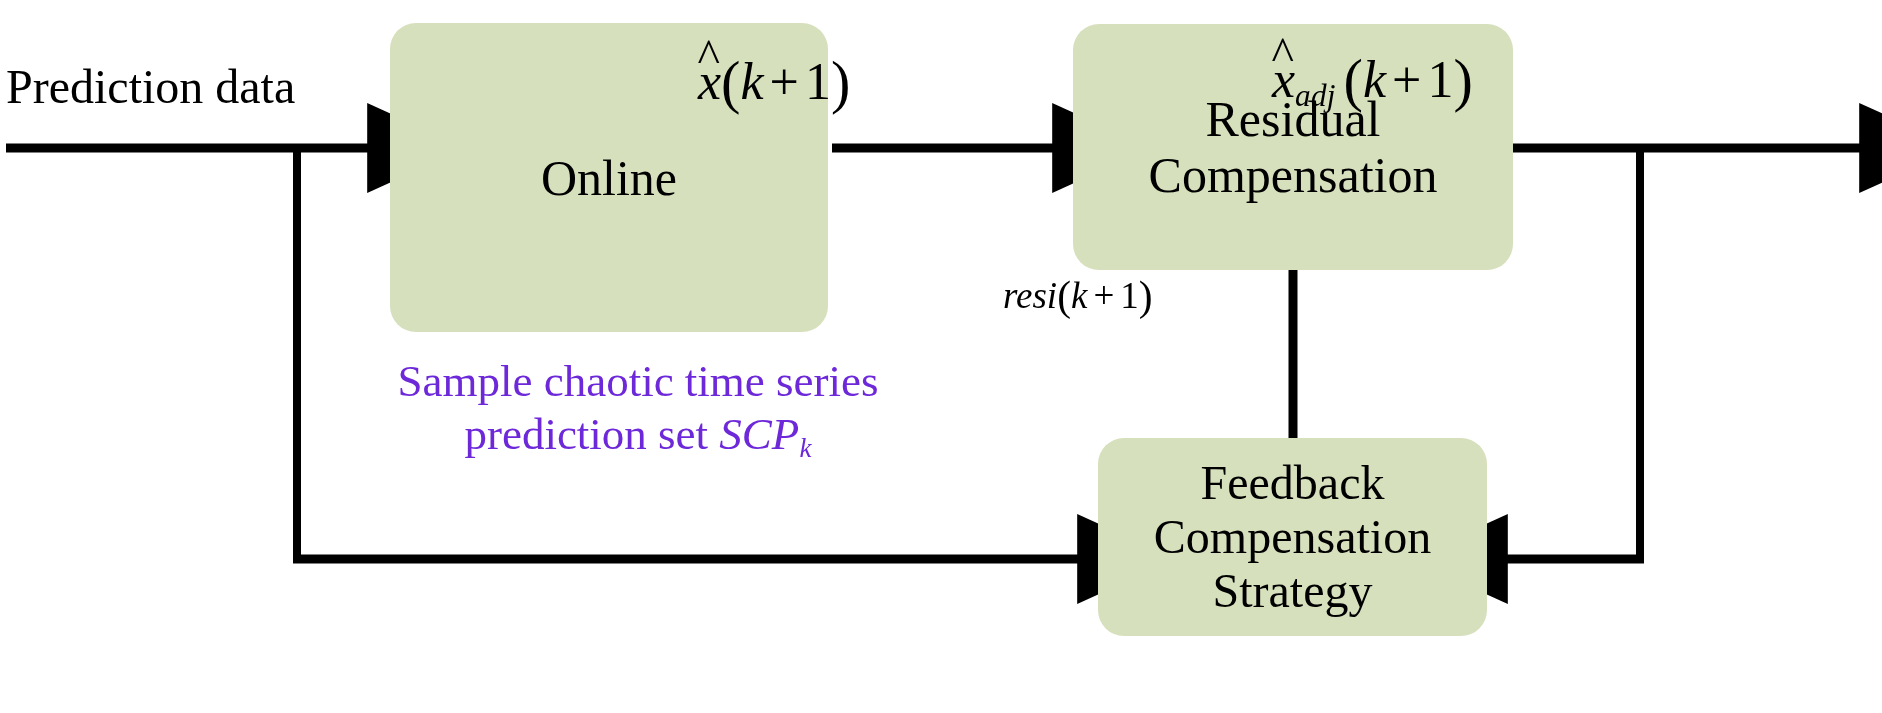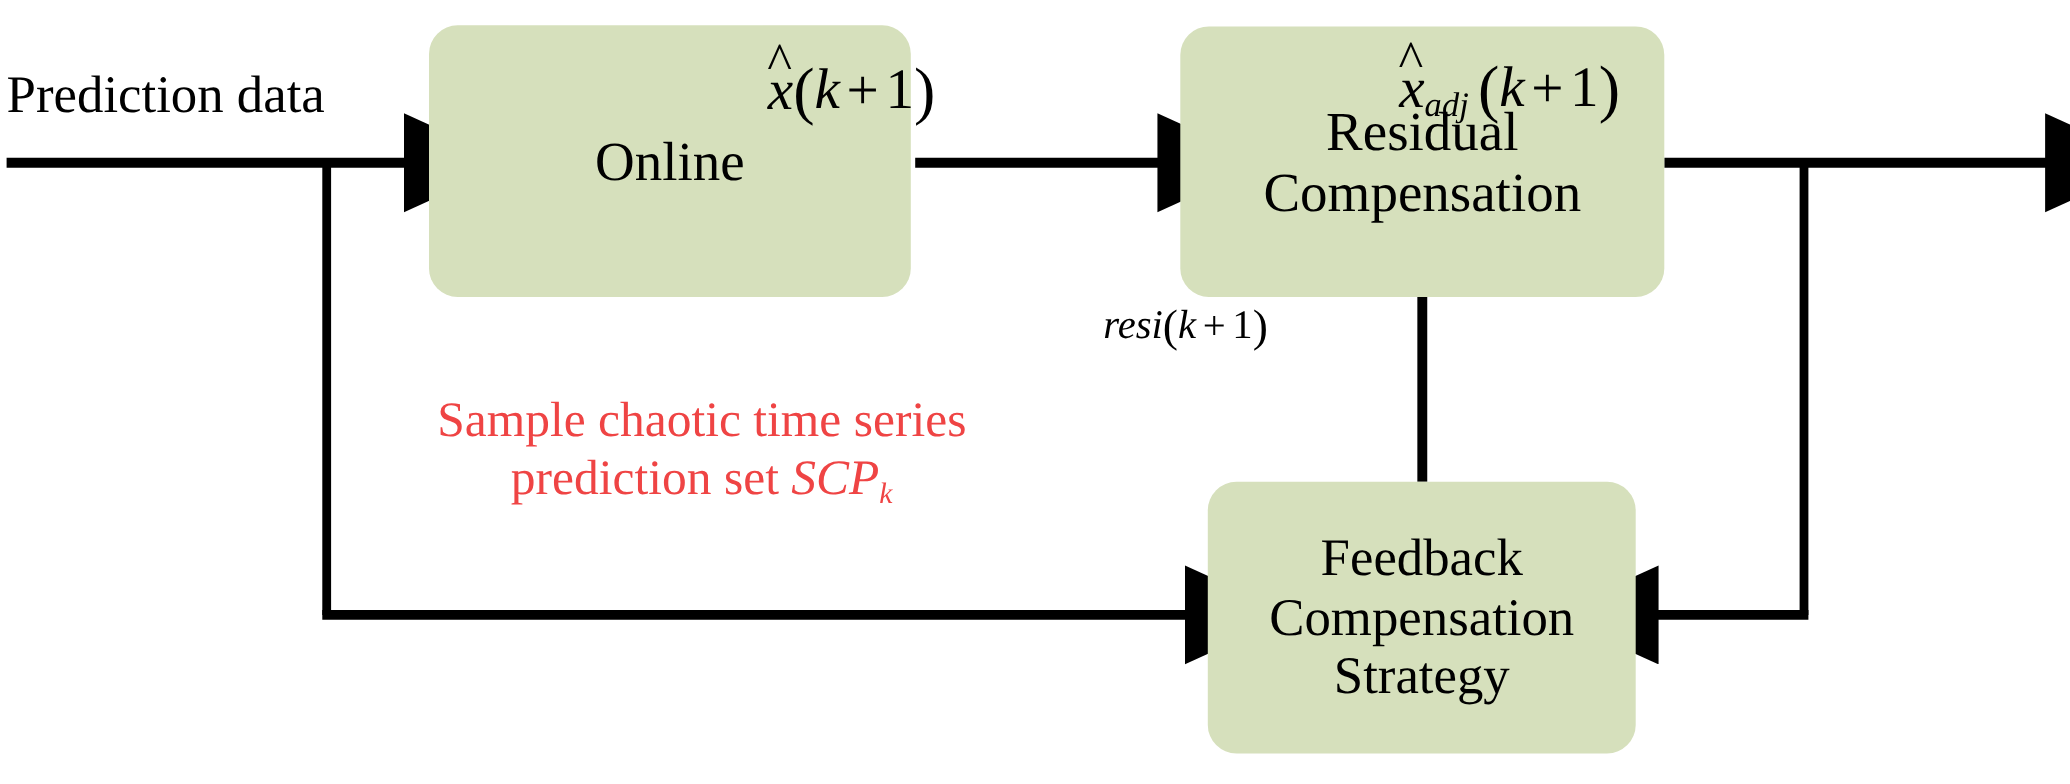--- a/index.html
+++ b/index.html
@@ -73,21 +73,21 @@
     vertical-align: -0.06em;
   }
   .op {
     font-style: normal;
   }
   .num {
     font-style: normal;
   }
   .static-text {
     position: absolute;
-    color: #ef4444;
+    color: #6d28d9;
     text-align: center;
     line-height: 1.18;
     white-space: nowrap;
   }
 </style>
 </head>
 <body>
 
 <div id="canvas">
 
@@ -112,30 +112,30 @@
     <line x1="832" y1="148" x2="1063" y2="148" stroke="#000000" stroke-width="9" marker-end="url(#arrowR)"></line>
 
     <line x1="1513" y1="148" x2="1870" y2="148" stroke="#000000" stroke-width="9" marker-end="url(#arrowR)"></line>
 
     <line x1="1640" y1="148" x2="1640" y2="559" stroke="#000000" stroke-width="8"></line>
     <line x1="1644" y1="559" x2="1497" y2="559" stroke="#000000" stroke-width="9" marker-end="url(#arrowL)"></line>
 
     <line x1="1293" y1="438" x2="1293" y2="232" stroke="#000000" stroke-width="9" marker-end="url(#arrowU)"></line>
   </svg>
 
-  <div class="node-box" style="left:390px; top:23px; width:438px; height:247px; font-size:50px;">
+  <div class="node-box" style="left:390px; top:23px; width:438px; height:309px; font-size:50px;">
     <span class="node-line">Online</span>
   </div>
 
   <div class="node-box" style="left:1073px; top:24px; width:440px; height:246px; font-size:50px;">
     <span class="node-line">Residual</span>
     <span class="node-line">Compensation</span>
   </div>
 
-  <div class="node-box" style="left:1098px; top:438px; width:389px; height:247px; font-size:48px;">
+  <div class="node-box" style="left:1098px; top:438px; width:389px; height:198px; font-size:48px;">
     <span class="node-line">Feedback</span>
     <span class="node-line">Compensation</span>
     <span class="node-line">Strategy</span>
   </div>
 
   <div class="edge-label" style="left:6px; top:62px; font-size:48px;">
     <span>Prediction data</span>
   </div>
 
   <div class="edge-label" style="left:698px; top:52px; font-size:52px;">

